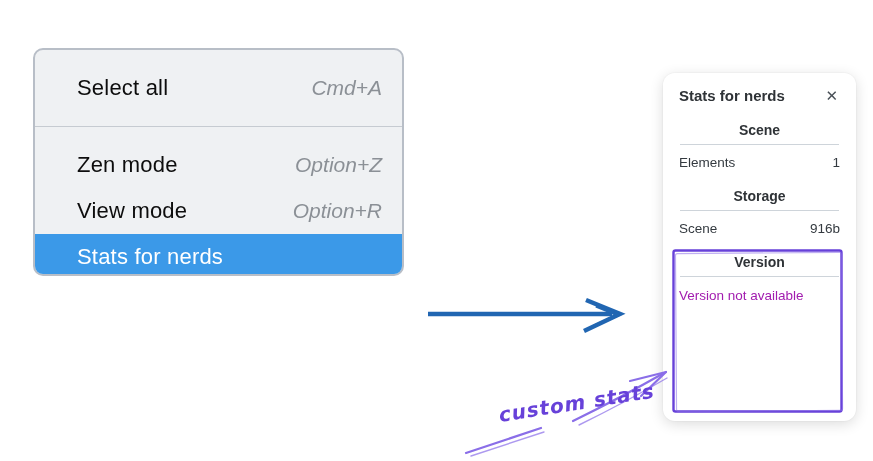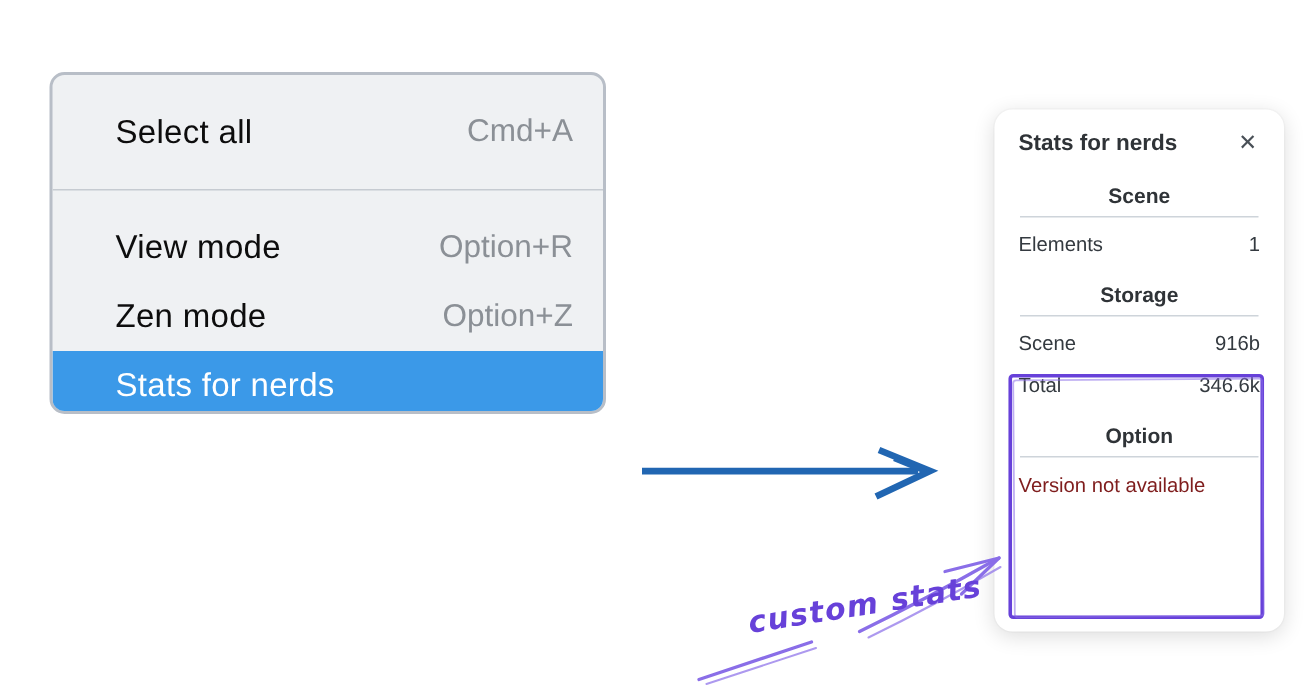--- a/index.html
+++ b/index.html
@@ -23,21 +23,21 @@
     display:flex;flex-direction:column;
     overflow:hidden;
   }
   .menu-group{padding:15px 0;}
   .menu-divider{height:0;border-top:1.5px solid #c6cbd1;}
   .menu-item{
     height:46px;display:flex;align-items:center;justify-content:space-between;
     padding:0 20px 0 42px;cursor:default;
   }
   .menu-label{font-size:22px;color:#0d0d0d;letter-spacing:.2px;}
-  .menu-shortcut{font-size:21px;color:#8b9096;}
+  .menu-shortcut{font-size:21px;color:#8b9096;font-style:italic;}
   .menu-item.highlighted{background:var(--highlight);}
   .menu-item.highlighted .menu-label{color:#ffffff;}
   .menu-item.highlighted .menu-shortcut{color:rgba(255,255,255,.78);}
 
   
   .panel{
     position:absolute;left:663px;top:73px;width:193px;height:348px;
     box-sizing:border-box;
     background:#ffffff;border-radius:12px;
     box-shadow:0 3px 14px rgba(0,0,0,.14),0 0 0 1px rgba(0,0,0,.02);
@@ -45,21 +45,21 @@
     color:#343a40;font-size:13.5px;
   }
   .panel-header{display:flex;align-items:center;justify-content:space-between;margin-bottom:14px;}
   .panel-title{font-weight:bold;font-size:15px;color:#2f3337;}
   .panel-close{font-size:15px;color:#495057;cursor:pointer;line-height:1;padding:2px;}
   .section-header{text-align:center;font-weight:bold;font-size:14px;color:#2f3337;margin-top:8px;padding:3px 0 6px 0;}
   .section-rule{border-top:1px solid #ced4da;margin:0 1px 4px 1px;}
   .stat-row{display:flex;justify-content:space-between;line-height:28px;}
   .stat-label{color:#343a40;}
   .stat-value{color:#343a40;}
-  .section-note{line-height:26px;padding-top:2px;color:#7f1d1d;}
+  .section-note{line-height:26px;padding-top:2px;color:#a21caf;}
 
   
   .overlay{position:absolute;left:0;top:0;width:873px;height:461px;pointer-events:none;}
   .blue-stroke{stroke:var(--arrow-blue);fill:none;}
   .purple-stroke{stroke:var(--purple);fill:none;}
   .purple-light-stroke{stroke:var(--purple-light);fill:none;}
   .annotation-text{
     fill:var(--purple);
     font-family:"DejaVu Sans",sans-serif;
     font-size:20px;font-weight:600;font-style:italic;letter-spacing:1px;
@@ -71,26 +71,26 @@
 <div class="menu">
   <div class="menu-group">
       <div class="menu-item">
         <span class="menu-label">Select all</span>
         <span class="menu-shortcut">Cmd+A</span>
       </div>
     </div>
   <div class="menu-divider"></div>
   <div class="menu-group">
       <div class="menu-item">
+        <span class="menu-label">Zen mode</span>
+        <span class="menu-shortcut">Option+Z</span>
+      </div>
+      <div class="menu-item">
         <span class="menu-label">View mode</span>
         <span class="menu-shortcut">Option+R</span>
-      </div>
-      <div class="menu-item">
-        <span class="menu-label">Zen mode</span>
-        <span class="menu-shortcut">Option+Z</span>
       </div>
       <div class="menu-item highlighted">
         <span class="menu-label">Stats for nerds</span>
       </div>
     </div>
 </div>
 
 <div class="panel">
   <div class="panel-header">
     <span class="panel-title">Stats for nerds</span>
@@ -105,27 +105,23 @@
           <span class="stat-value">1</span>
         </div>
       </div>
       <div class="section">
         <div class="section-header">Storage</div>
         <div class="section-rule"></div>
         <div class="stat-row">
           <span class="stat-label">Scene</span>
           <span class="stat-value">916b</span>
         </div>
-        <div class="stat-row">
-          <span class="stat-label">Total</span>
-          <span class="stat-value">346.6k</span>
-        </div>
       </div>
       <div class="section">
-        <div class="section-header">Option</div>
+        <div class="section-header">Version</div>
         <div class="section-rule"></div>
         <div class="section-note">Version not available</div>
       </div>
     </div>
 </div>
 
 <svg class="overlay" viewBox="0 0 873 461" xmlns="http://www.w3.org/2000/svg">
 
   <g>
     <path class="blue-stroke" d="M428,314 L612,314" stroke-width="4.5"></path>

